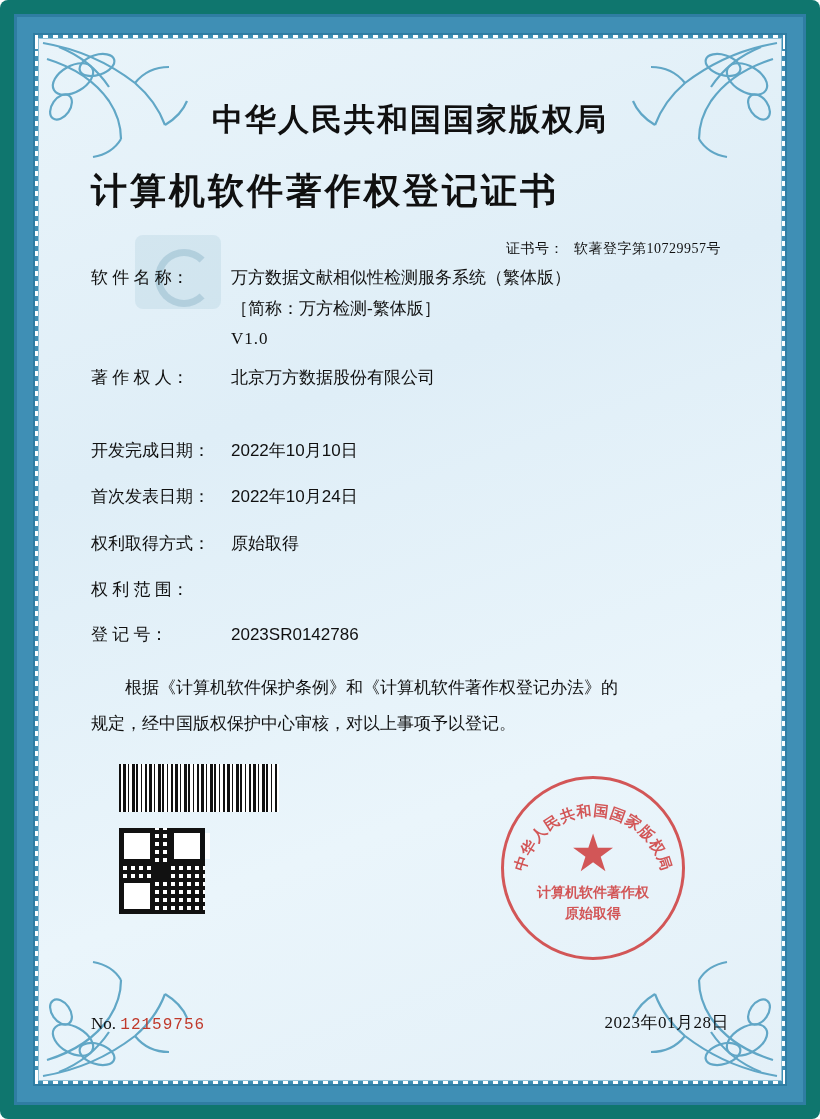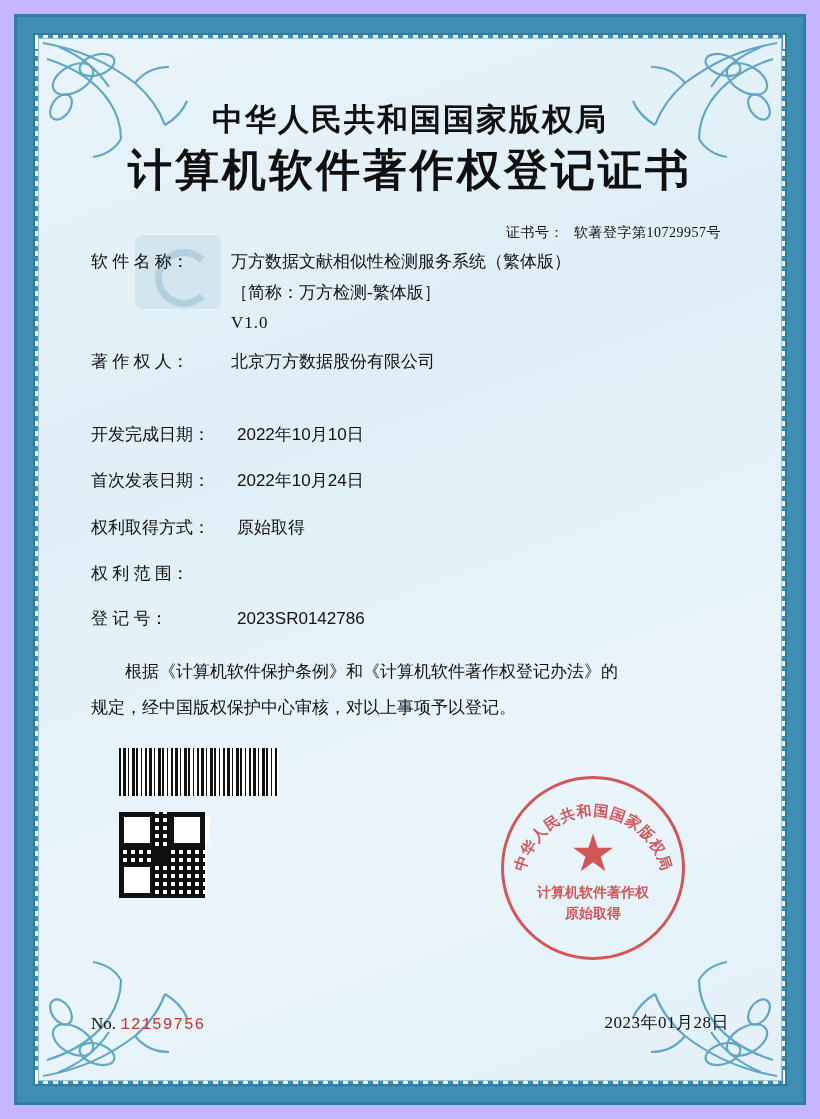--- a/index.html
+++ b/index.html
@@ -11,22 +11,23 @@
     width: 820px;
     height: 1119px;
     font-family: "Liberation Serif", serif;
     overflow: hidden;
   }
 
   .certificate {
     position: relative;
     width: 820px;
     height: 1119px;
-    background: #c4b5fd;
-    box-sizing: border-box;
+    background: #0f766e;
+    box-sizing: border-box;
+    border-radius: 8px;
   }
 
   
   .border-outer {
     position: absolute;
     left: 14px;
     top: 14px;
     right: 14px;
     bottom: 14px;
     border: 22px solid #3f8fb5;
@@ -97,26 +98,27 @@
   .title-main {
     text-align: center;
     font-family: "Liberation Serif", serif;
     font-weight: bold;
     font-size: 31px;
     letter-spacing: 2px;
     color: #101010;
     margin-top: 60px;
   }
   .title-sub {
-    text-align: center;
+    text-align: left;
     font-family: "Liberation Serif", serif;
     font-weight: bold;
-    font-size: 44px;
+    font-size: 36px;
     letter-spacing: 3px;
     color: #101010;
+    margin-top: 26px;
   }
 
   .cert-no {
     text-align: right;
     font-size: 14px;
     color: #111;
     margin-top: 24px;
     padding-right: 8px;
     letter-spacing: 0.5px;
   }
@@ -147,21 +149,21 @@
     display: block;
     margin-top: 6px;
   }
   .field-value .ver {
     font-family: "Liberation Serif", serif;
     letter-spacing: 1px;
   }
 
   .gap-big { height: 34px; }
 
-  .dates .field-row { margin-bottom: 22px; font-size: 17px; gap: 6px; }
+  .dates .field-row { margin-bottom: 22px; font-size: 17px; }
   .dates .field-value { font-family: Liberation Sans, sans-serif; }
 
   .statement {
     margin-top: 20px;
     font-size: 17px;
     line-height: 2.1;
     color: #101010;
     text-align: justify;
   }
   .statement .indent { display: inline-block; width: 34px; }

